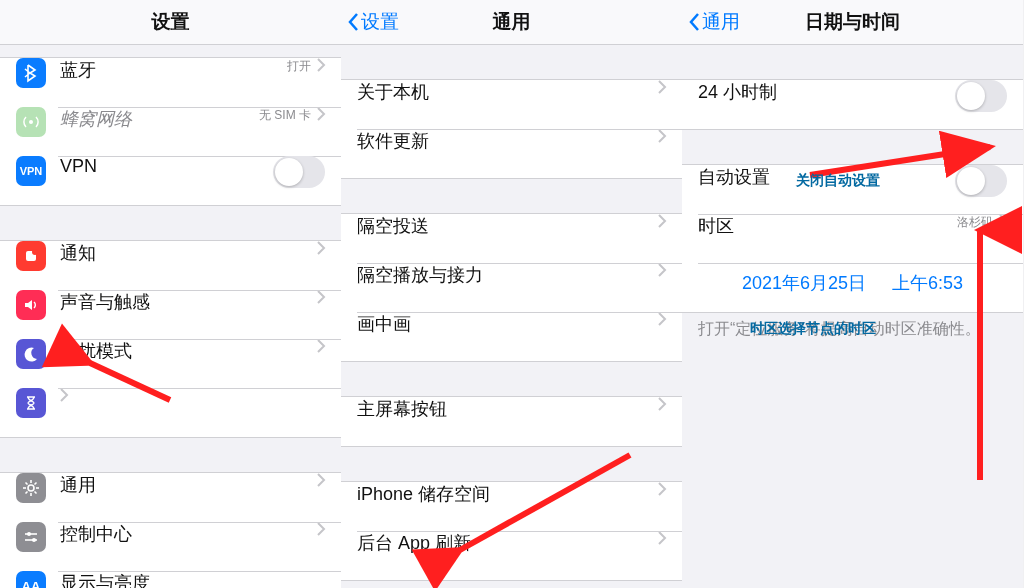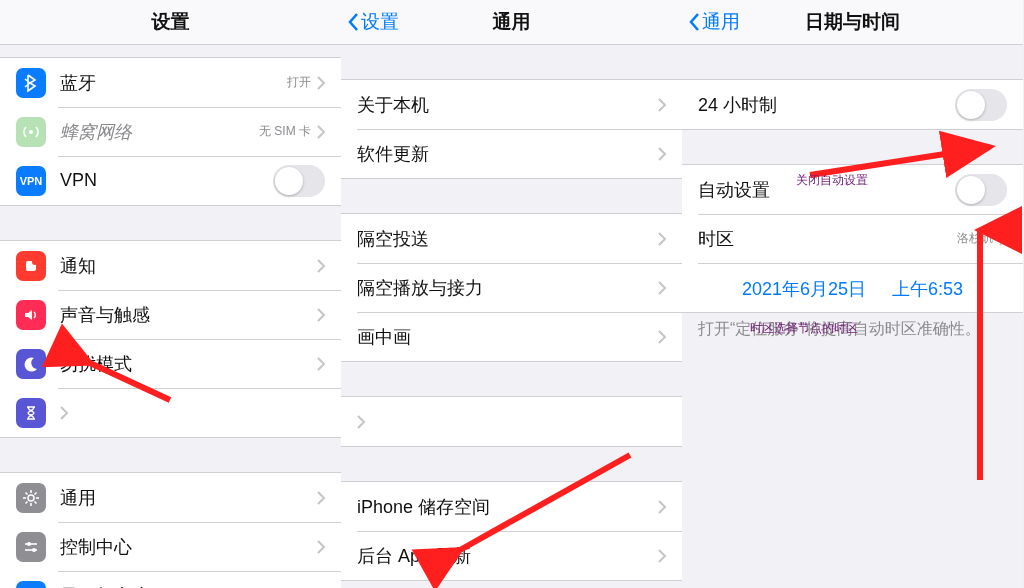--- a/index.html
+++ b/index.html
@@ -7,33 +7,33 @@
   .pane{position:absolute;top:0;width:341px;height:588px;background:#f2f2f6;overflow:hidden;}
   #p1{left:0;border-right:1px solid #d9d9db;}
   #p2{left:341px;border-right:1px solid #d9d9db;}
   #p3{left:682px;}
   .navbar{height:44px;background:#f9f9fb;display:flex;align-items:center;justify-content:center;position:relative;border-bottom:.5px solid #d0d0d4;font-weight:600;font-size:19px;}
   .nav-back{position:absolute;left:6px;display:flex;align-items:center;font-weight:400;color:#007aff;font-size:19px;}
   .chev-left{display:inline-block;margin-right:2px;}
   .chev-left svg{display:block;}
   .group{margin-top:34px;background:#fff;border-top:.5px solid #d0d0d4;border-bottom:.5px solid #d0d0d4;}
   .group.tight{margin-top:0;}
-  .row{height:49px;display:flex;align-items:center;padding:0 16px;position:relative;background:#fff;}
+  .row{height:49px;display:flex;padding:0 16px;position:relative;background:#fff;}
   .row + .row::before{content:"";position:absolute;left:16px;right:0;top:0;height:.5px;background:#d0d0d4;}
   #p1 .row + .row::before{left:58px;}
   .row .icon{width:30px;height:30px;border-radius:7px;margin-right:14px;display:flex;align-items:center;justify-content:center;color:#fff;font-size:13px;font-weight:600;flex:none;}
   .row .label{flex:1;font-size:18px;color:#111;}
   .row .val{font-size:12px;color:#8a8a8e;margin-right:6px;}
   .chev{flex:none;}
   .chev svg{display:block;}
   .toggle{width:52px;height:32px;border-radius:16px;background:#e5e5ea;position:relative;flex:none;}
   .toggle::after{content:"";position:absolute;left:2px;top:2px;width:28px;height:28px;border-radius:14px;background:#fff;box-shadow:0 1px 3px rgba(0,0,0,.25);}
   .footer-note{font-size:16px;color:#8a8a8e;padding:6px 16px;}
   .picker{display:flex;gap:26px;justify-content:center;padding:8px 0 6px;font-size:18px;color:#007aff;}
-  .annot{position:absolute;color:#701a75;font-size:12px;font-weight:400;pointer-events:none;}
+  .annot{position:absolute;color:#0369a1;font-size:14px;font-weight:700;pointer-events:none;}
   .arrow{position:absolute;pointer-events:none;}
   .muted .label{color:#8a8a8e;font-style:italic;}
   svg{overflow:visible;}
 </style>
 </head>
 <body>
 
 <div class="stage">
 
   <div class="pane" id="p1">
@@ -237,20 +237,21 @@
           <span class="chev">
             <svg width="8" height="14">
               <path d="M1 1 L7 7 L1 13" fill="none" stroke="#c5c5c9" stroke-width="2"></path>
             </svg>
           </span>
         </div>
       </div>
 
     <div class="group">
         <div class="row">
+          <span class="label">主屏幕按钮</span>
           <span class="chev">
             <svg width="8" height="14">
               <path d="M1 1 L7 7 L1 13" fill="none" stroke="#c5c5c9" stroke-width="2"></path>
             </svg>
           </span>
         </div>
       </div>
 
     <div class="group">
         <div class="row">

